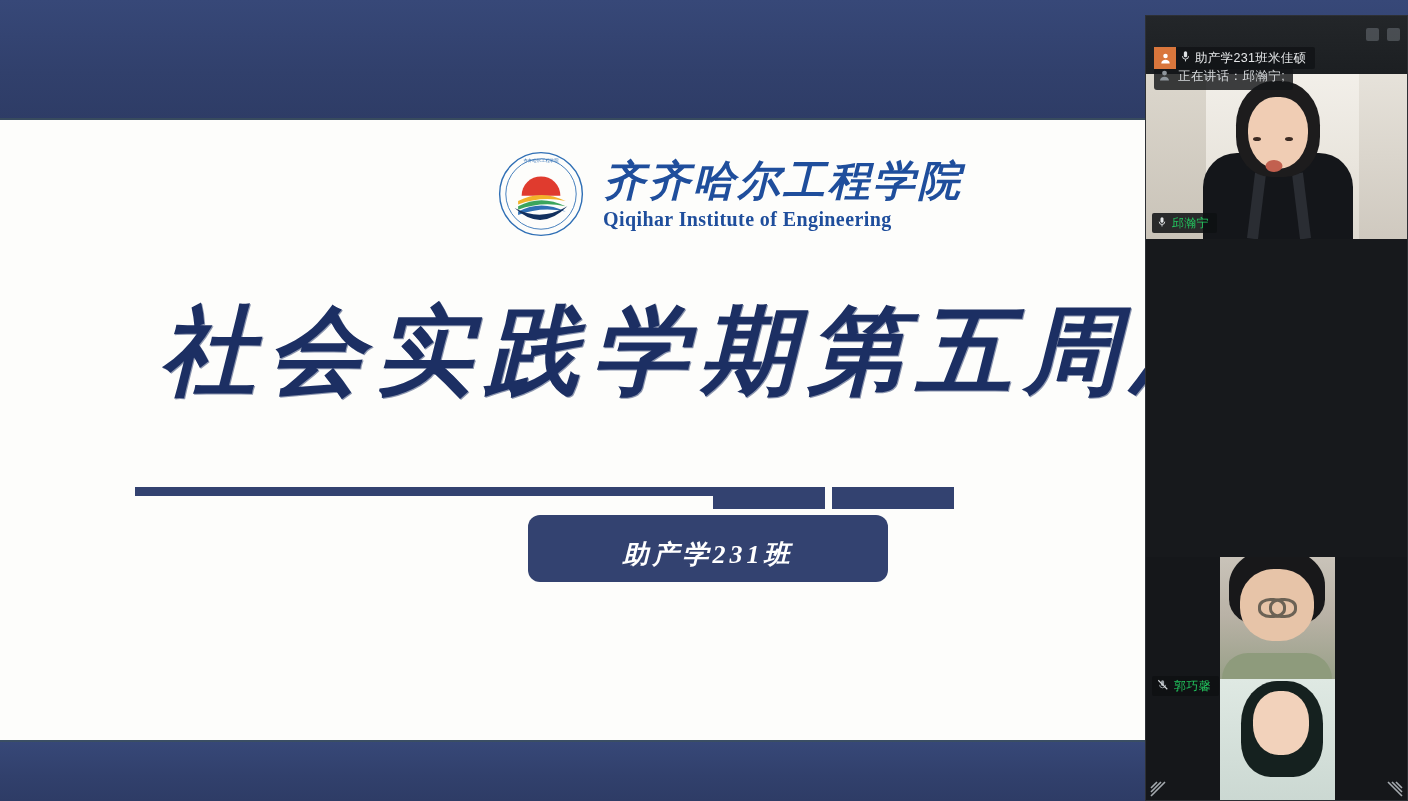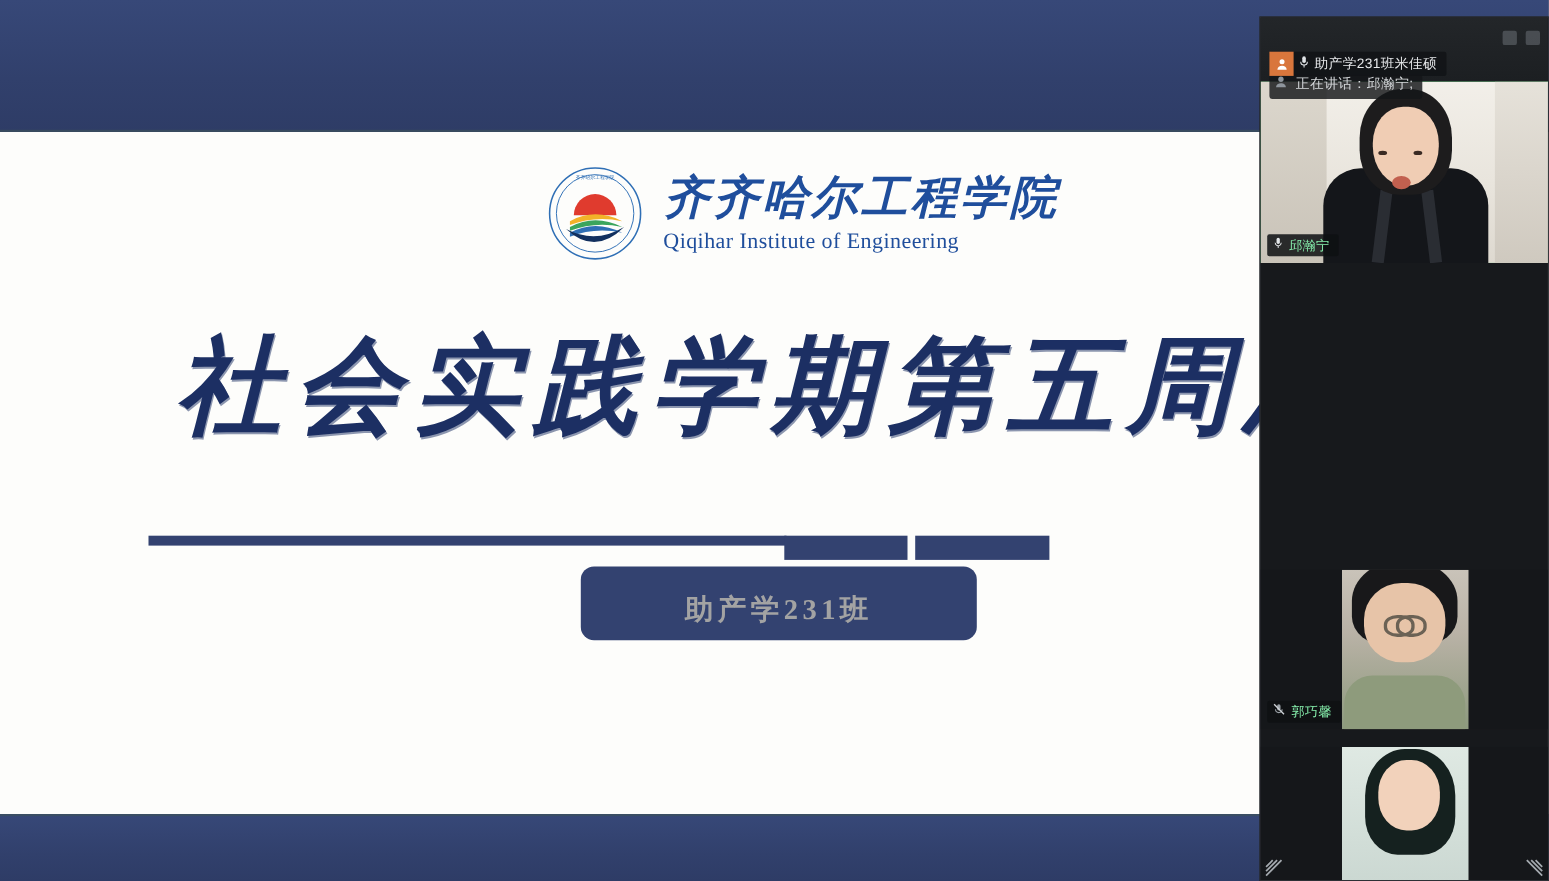--- a/index.html
+++ b/index.html
@@ -41,21 +41,21 @@
   }
   .logo-mark { width:88px; height:88px; flex:0 0 auto; }
   .logo-text { display:flex; flex-direction:column; line-height:1; }
   .logo-cn {
     font-family:"Liberation Serif","DejaVu Serif",serif;
     font-size:42px; font-weight:700; font-style:italic;
     color:#1f4e9c; letter-spacing:3px; white-space:nowrap;
   }
   .logo-en {
     font-family:"Liberation Serif","DejaVu Serif",serif;
-    font-size:20px; font-weight:400; color:#1f4e9c;
+    font-size:20px; font-weight:700; color:#1f4e9c;
     letter-spacing:.4px; margin-top:7px; white-space:nowrap;
   }
 
   
   .slide-title {
     position:absolute; left:160px; top:288px;
     width:1010px; height:118px;
     font-family:"Liberation Serif","DejaVu Serif",serif;
     font-size:96px; font-weight:700; font-style:italic;
     color:#1c2f63; letter-spacing:12px;
@@ -71,22 +71,22 @@
 
   
   .subtitle-pill {
     position:absolute; left:528px; top:515px;
     width:360px; height:67px; border-radius:12px;
     background:#334270;
     display:flex; align-items:center; justify-content:center;
   }
   .subtitle-pill span {
     font-family:"Liberation Serif","DejaVu Serif",serif;
-    font-size:26px; font-weight:700;
-    color:#a3a3a3; letter-spacing:4px;margin-top:12px;
+    font-size:26px; font-style:italic; font-weight:700;
+    color:#ffffff; letter-spacing:4px;margin-top:12px;
   }
 
   
   .video-panel {
     position:absolute; left:1145px; top:15px;
     width:263px; height:786px;
     background:#17191c;
     border:1px solid #2d3035;
     overflow:hidden;
   }
@@ -129,31 +129,31 @@
   }
 
   
   .tiles { position:absolute; left:0; top:58px; width:100%; height:728px; }
   .tile { position:absolute; left:0; width:263px; overflow:hidden; background:#1b1d20; }
   .tile.active { outline:2px solid #34c759; outline-offset:-2px; }
 
   .tile-0 { top:0;   height:165px; }
   .tile-1 { top:167px; height:145px; }
   .tile-2 { top:313px; height:145px; }
-  .tile-3 { top:444px; height:145px; }
+  .tile-3 { top:483px; height:145px; }
   .tile-4 { top:605px; height:123px; }
 
   .namechip {
     position:absolute; left:6px; bottom:6px; z-index:4;
     height:20px; display:flex; align-items:center; gap:5px;
     padding:0 8px 0 5px;
     background:rgba(14,16,19,.86); border-radius:2px;
   }
   .namechip .txt {
-    font-size:12px; color:#86efac; white-space:nowrap; letter-spacing:.2px;
+    font-size:12px; color:#22c55e; white-space:nowrap; letter-spacing:.2px;
   }
 
   
   .cam { position:absolute; inset:0; }
   .cam-bg { position:absolute; inset:0; background:linear-gradient(180deg,#f2efe9 0%,#e9e5dd 55%,#ded9d0 100%); }
   .cam-wallL { position:absolute; left:0; top:0; width:23%; height:100%; background:linear-gradient(180deg,#dcd7cd,#c9c3b8); }
   .cam-wallR { position:absolute; right:0; top:0; width:19%; height:100%; background:linear-gradient(180deg,#e6e2da,#cfc9bf); }
   .cam-hair  { position:absolute; left:50%; top:4%; transform:translateX(-50%);
                width:84px; height:96px; background:#1d1c1d; border-radius:46% 46% 42% 42%; }
   .cam-face  { position:absolute; left:50%; top:14%; transform:translateX(-50%);

